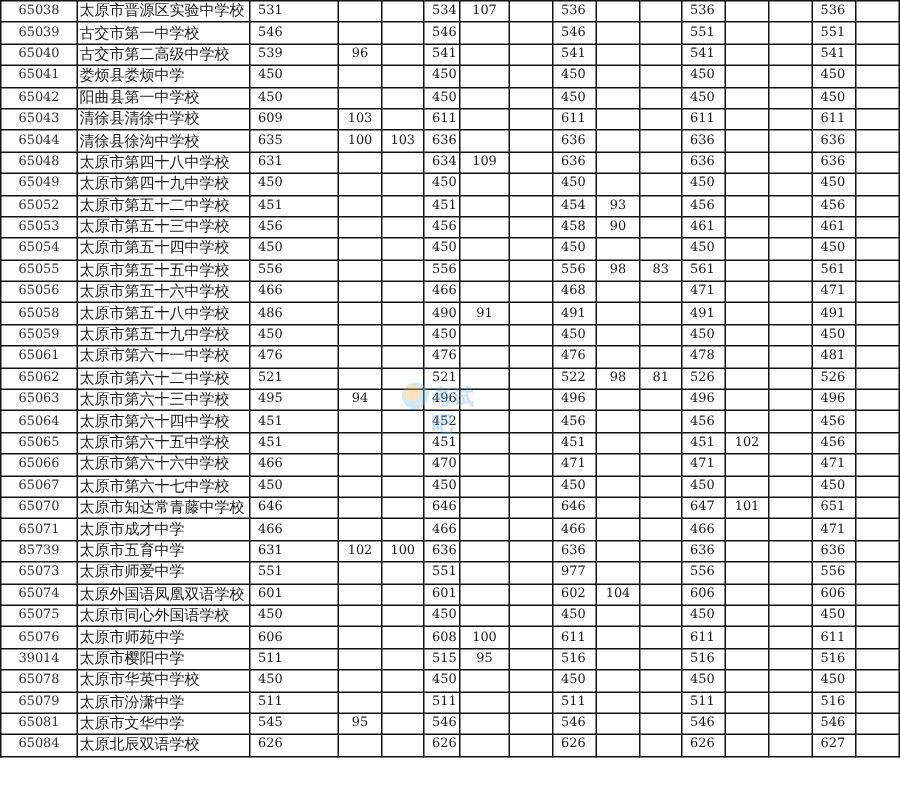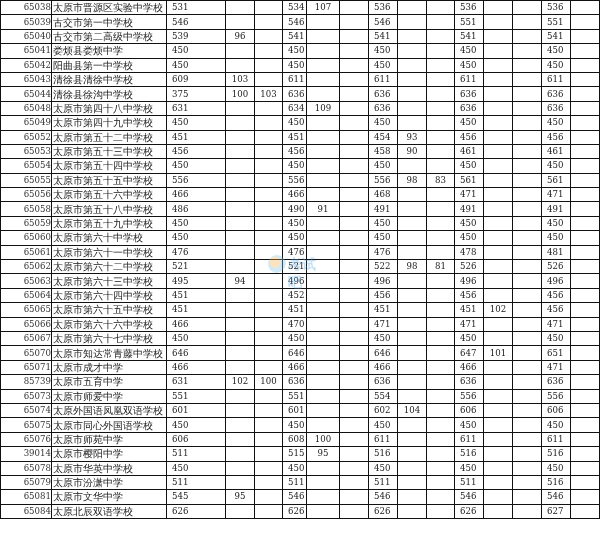--- a/index.html
+++ b/index.html
@@ -13,21 +13,21 @@
     color: #1a1a1a;
   }
   td {
     border: 1px solid #111;
     height: 13.4px;
     padding: 0 0 0 3px;
     line-height: 13px;
     white-space: nowrap;
     overflow: hidden;
   }
-  td.code { text-align: right; padding-left: 0; color: #333; }
+  td.code { text-align: center; padding-left: 0; color: #333; }
   td.name { font-family: "DejaVu Sans", "Liberation Sans", sans-serif; font-size: 10px; padding-left: 1px; }
   td.num { text-align: left; padding-left: 5px; }
   td.small { text-align: center; padding-left: 0; }
   .watermark {
     position: absolute; left: 268px; top: 253px; width: 60px; height: 22px;
     pointer-events: none; opacity: 0.35;
   }
   .wm-circle { position: absolute; left: 0; top: 2px; width: 18px; height: 18px; border-radius: 50%;
     background: radial-gradient(circle at 40% 40%, #f5b04a 0 35%, #7fc3e8 36% 70%, transparent 71%); }
   .wm-text { position: absolute; left: 20px; top: 3px; font-family: "DejaVu Sans", sans-serif; font-size: 14px; color: #5aa9e0; font-weight: bold; }
@@ -166,21 +166,21 @@
         <td class="num">611</td>
         <td class="small"></td>
         <td class="small"></td>
         <td class="num">611</td>
         <td class="small"></td>
         <td class="small"></td>
       </tr>
       <tr>
         <td class="code">65044</td>
         <td class="name">清徐县徐沟中学校</td>
-        <td class="num">375</td>
+        <td class="num">635</td>
         <td class="small">100</td>
         <td class="small">103</td>
         <td class="num">636</td>
         <td class="small"></td>
         <td class="small"></td>
         <td class="num">636</td>
         <td class="small"></td>
         <td class="small"></td>
         <td class="num">636</td>
         <td class="small"></td>
@@ -337,39 +337,20 @@
         <td class="num">491</td>
         <td class="small"></td>
         <td class="small"></td>
         <td class="num">491</td>
         <td class="small"></td>
         <td class="small"></td>
       </tr>
       <tr>
         <td class="code">65059</td>
         <td class="name">太原市第五十九中学校</td>
-        <td class="num">450</td>
-        <td class="small"></td>
-        <td class="small"></td>
-        <td class="num">450</td>
-        <td class="small"></td>
-        <td class="small"></td>
-        <td class="num">450</td>
-        <td class="small"></td>
-        <td class="small"></td>
-        <td class="num">450</td>
-        <td class="small"></td>
-        <td class="small"></td>
-        <td class="num">450</td>
-        <td class="small"></td>
-        <td class="small"></td>
-      </tr>
-      <tr>
-        <td class="code">65060</td>
-        <td class="name">太原市第六十中学校</td>
         <td class="num">450</td>
         <td class="small"></td>
         <td class="small"></td>
         <td class="num">450</td>
         <td class="small"></td>
         <td class="small"></td>
         <td class="num">450</td>
         <td class="small"></td>
         <td class="small"></td>
         <td class="num">450</td>
@@ -571,21 +552,21 @@
       </tr>
       <tr>
         <td class="code">65073</td>
         <td class="name">太原市师爱中学</td>
         <td class="num">551</td>
         <td class="small"></td>
         <td class="small"></td>
         <td class="num">551</td>
         <td class="small"></td>
         <td class="small"></td>
-        <td class="num">554</td>
+        <td class="num">977</td>
         <td class="small"></td>
         <td class="small"></td>
         <td class="num">556</td>
         <td class="small"></td>
         <td class="small"></td>
         <td class="num">556</td>
         <td class="small"></td>
         <td class="small"></td>
       </tr>
       <tr>

